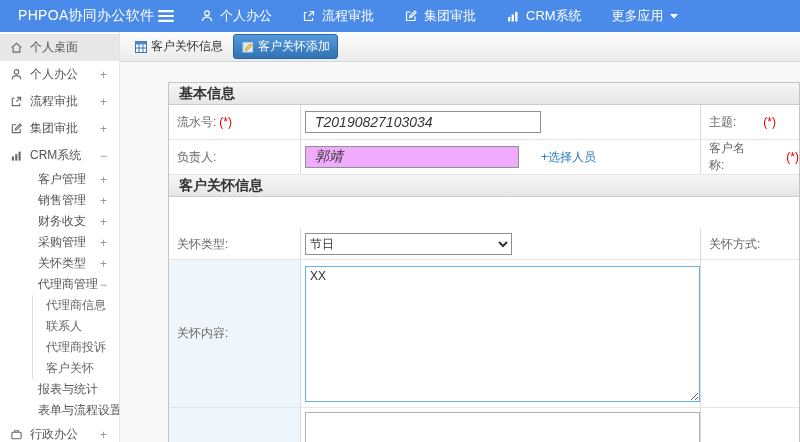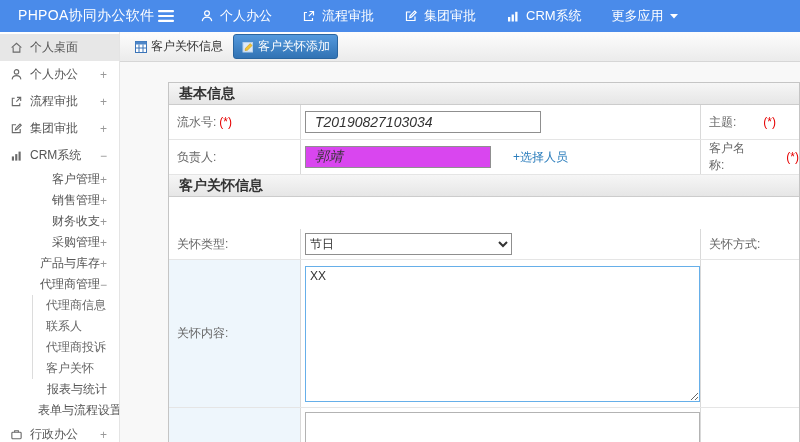--- a/index.html
+++ b/index.html
@@ -20,21 +20,21 @@
   .body-row { flex:1; display:flex; min-height:0; }
 
   
   .sidebar { flex:0 0 120px; background:#fff; border-right:1px solid #e4e4e4;
     font-size:12px; color:#555; overflow:hidden; padding-top:2px; }
   .side-item { display:flex; align-items:center; height:27px; padding:0 12px 0 10px; cursor:pointer; }
   .side-item.active { background:#e7e7e7; }
   .side-item .sicon { display:flex; margin-right:7px; color:#6a6a6a; }
   .side-item .lbl { flex:1; white-space:nowrap; }
   .expander { color:#999; font-size:12px; }
-  .side-item.sub { height:21px; padding-left:38px;text-align:right; }
+  .side-item.sub { height:21px; padding-left:38px; }
   .sub2-group { margin-left:32px; border-left:1px solid #dcdcdc; }
   .side-item.sub2 { height:21px; padding-left:13px; color:#666; }
 
   
   .main { flex:1; display:flex; flex-direction:column; background:#f8f8f8; min-width:0; }
   .tabbar { flex:0 0 30px; background:linear-gradient(#fdfdfd,#ebebeb);
     border-bottom:1px solid #d6d6d6; display:flex; align-items:center; padding-left:8px; }
   .tab { display:flex; align-items:center; gap:4px; font-size:12px; color:#333;
     padding:3px 7px; cursor:pointer; }
   .tab.active { background:linear-gradient(var(--tab-active-top,#5499dd),var(--tab-active-bottom,#3173b4));
@@ -53,21 +53,21 @@
     padding-left:8px; }
   .c-field { width:400px; border-right:1px solid #d9d9d9; display:flex; align-items:center;
     padding-left:4px; }
   .c-label2 { flex:1; display:flex; align-items:center; padding-left:8px;gap:24px; }
   .h35 { height:35px; } .h31 { height:31px;margin-top:32px; } .h148 { height:148px; } .hlast { height:80px; }
   .req { color:var(--required-red,#e60000); margin-left:3px; }
   .hl { background:var(--row-highlight,#eef6fc); }
 
   input.text { width:236px; height:22px; border:1px solid #8f8f8f; font-size:14px;
     padding:0 9px; font-family:inherit; color:#333; background:#fff;font-style:italic; }
-  input.text.readonly { width:186px; background:#d946ef; }
+  input.text.readonly { width:214px; background:#f0abfc; }
   .link { color:var(--link-blue,#2b7dbc); margin-left:22px; cursor:pointer; text-decoration:none; }
   select.sel { width:207px; height:22px; border:1px solid #8f8f8f; font-size:12px;
     font-family:inherit; background:#fff; color:#333; }
   textarea { font-family:inherit; font-size:12px; color:#333; padding:2px 4px; }
   textarea.focused { width:406px; height:136px; border:1px solid var(--focus-blue,#66afe9);
     outline:none; resize:both; }
   textarea.plain { width:402px; height:110px; border:1px solid #b3b3b3; resize:both; margin-top:4px; }
   .v-top { align-items:flex-start; }
 </style>
 </head>
@@ -200,21 +200,21 @@
       </div>
       <div class="side-item sub">
         <span class="lbl">财务收支</span>
         <span class="expander">+</span>
       </div>
       <div class="side-item sub">
         <span class="lbl">采购管理</span>
         <span class="expander">+</span>
       </div>
       <div class="side-item sub">
-        <span class="lbl">产品与库存</span>
+        <span class="lbl">关怀类型</span>
         <span class="expander">+</span>
       </div>
       <div class="side-item sub">
         <span class="lbl">代理商管理</span>
         <span class="expander">−</span>
       </div>
       <div class="sub2-group">
         <div class="side-item sub2">
           <span class="lbl">代理商信息</span>
         </div>

